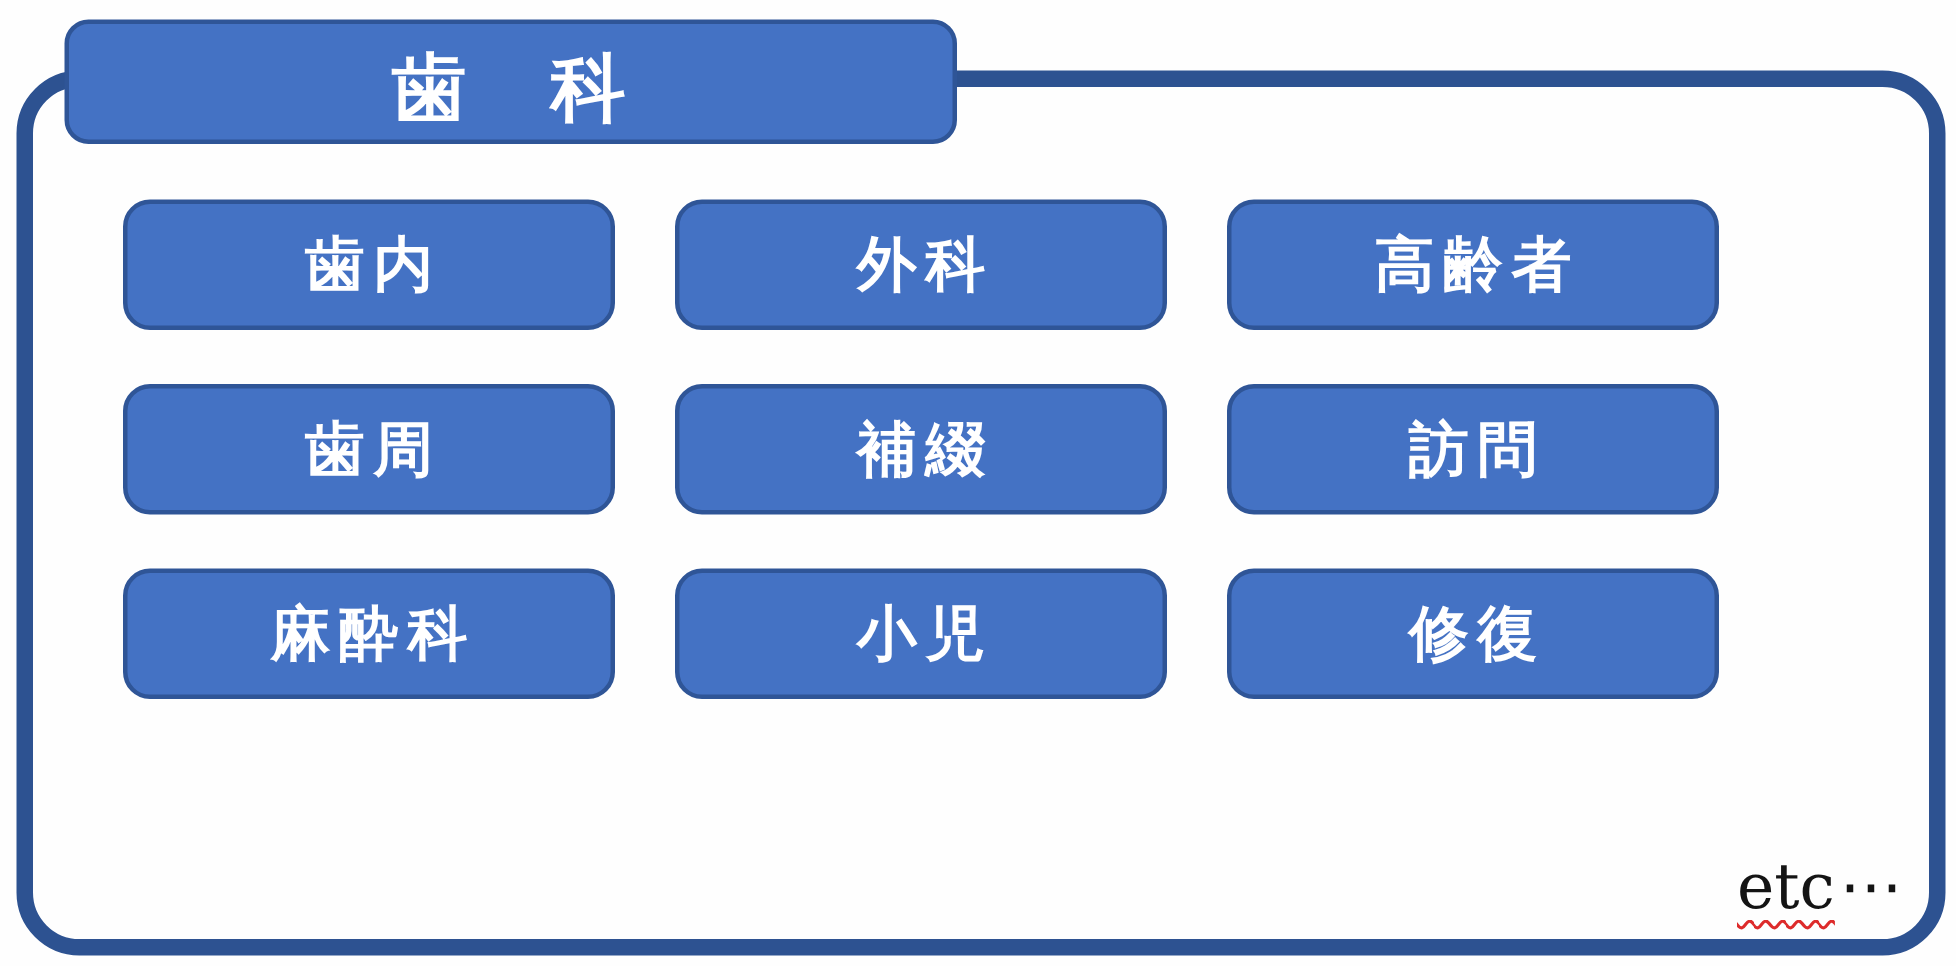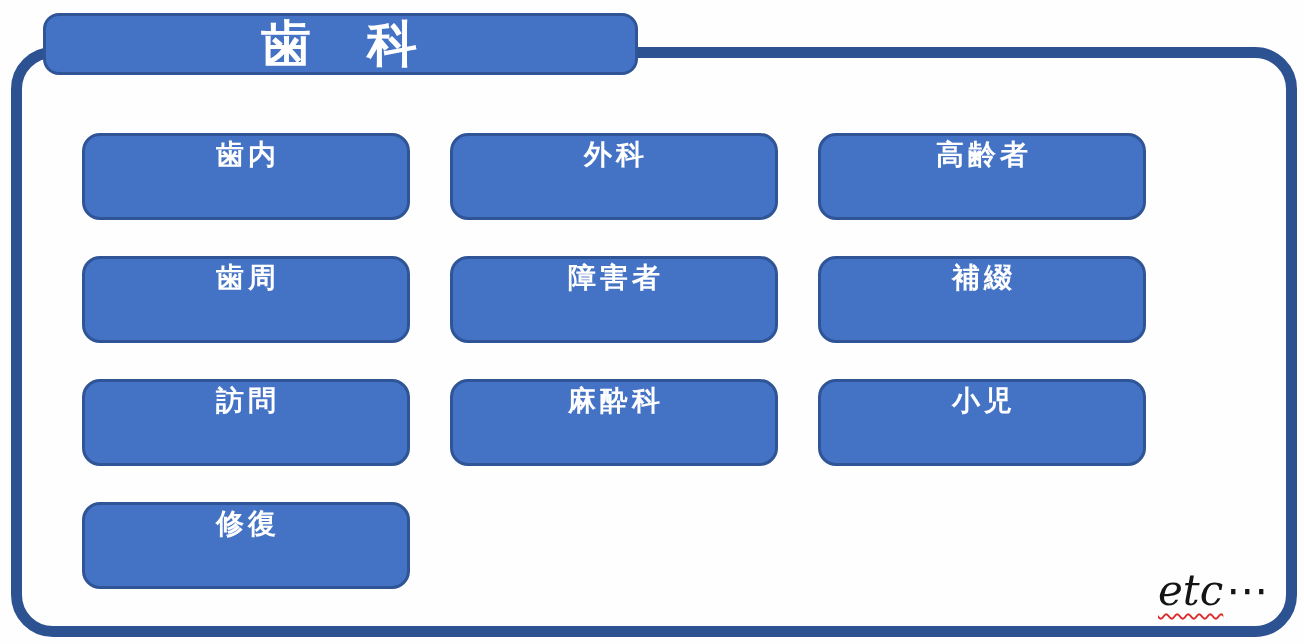--- a/index.html
+++ b/index.html
@@ -18,26 +18,26 @@
     width: 1286px; height: 590px;
     box-sizing: border-box;
     border: 11px solid var(--frame, #2d5291);
     border-radius: 42px;
     background: transparent;
   }
   
   .title-box {
     position: absolute;
     left: 43px; top: 13px;
-    width: 595px; height: 62px;
+    width: 595px; height: 83px;
     box-sizing: border-box;
     background: var(--box-fill, #4472c4);
     border: 3px solid var(--box-border, #2f5597);
     border-radius: 16px;
-    display: flex; align-items: center; justify-content: center;
+    display: flex; align-items: flex-end; justify-content: center;
     color: var(--label-text, #ffffff);
     font-size: 50px;
     font-weight: 600;
     letter-spacing: 3px;
     z-index: 2;
   }
   
   .category-grid {
     position: absolute;
     left: 82px; top: 133px;
@@ -47,41 +47,40 @@
     grid-template-rows: repeat(4, 87px);
     column-gap: 40px;
     row-gap: 36px;
     z-index: 1;
   }
   .category-box {
     box-sizing: border-box;
     background: var(--box-fill, #4472c4);
     border: 3px solid var(--box-border, #2f5597);
     border-radius: 18px;
-    display: flex; align-items: flex-start; justify-content: center;
+    display: flex; align-items: center; justify-content: center;
     color: var(--label-text, #ffffff);
-    font-size: 28px;
+    font-size: 40px;
     font-weight: 600;
     letter-spacing: 0.14em;
     text-indent: 0.14em; 
     white-space: nowrap;
   }
   
   .etc-note {
     position: absolute;
     left: 1158px; top: 568px;
     z-index: 3;
     color: var(--note-text, #141414);
     font-family: "DejaVu Serif", serif;
     font-size: 42px;
     line-height: 1.1;
     white-space: nowrap;
   }
   .etc-word {
-    font-style: italic;
     text-decoration: underline;
     text-decoration-style: wavy;
     text-decoration-color: var(--squiggle, #dd2b2b);
     text-decoration-thickness: 2px;
     text-underline-offset: 8px;
   }
   .etc-dots {
     font-style: normal;
     font-family: "DejaVu Sans", sans-serif;
     letter-spacing: 5px;
@@ -106,23 +105,20 @@
     <div class="category-box">
       <span>外科</span>
     </div>
     <div class="category-box">
       <span>高齢者</span>
     </div>
     <div class="category-box">
       <span>歯周</span>
     </div>
     <div class="category-box">
-      <span>障害者</span>
-    </div>
-    <div class="category-box">
       <span>補綴</span>
     </div>
     <div class="category-box">
       <span>訪問</span>
     </div>
     <div class="category-box">
       <span>麻酔科</span>
     </div>
     <div class="category-box">
       <span>小児</span>

